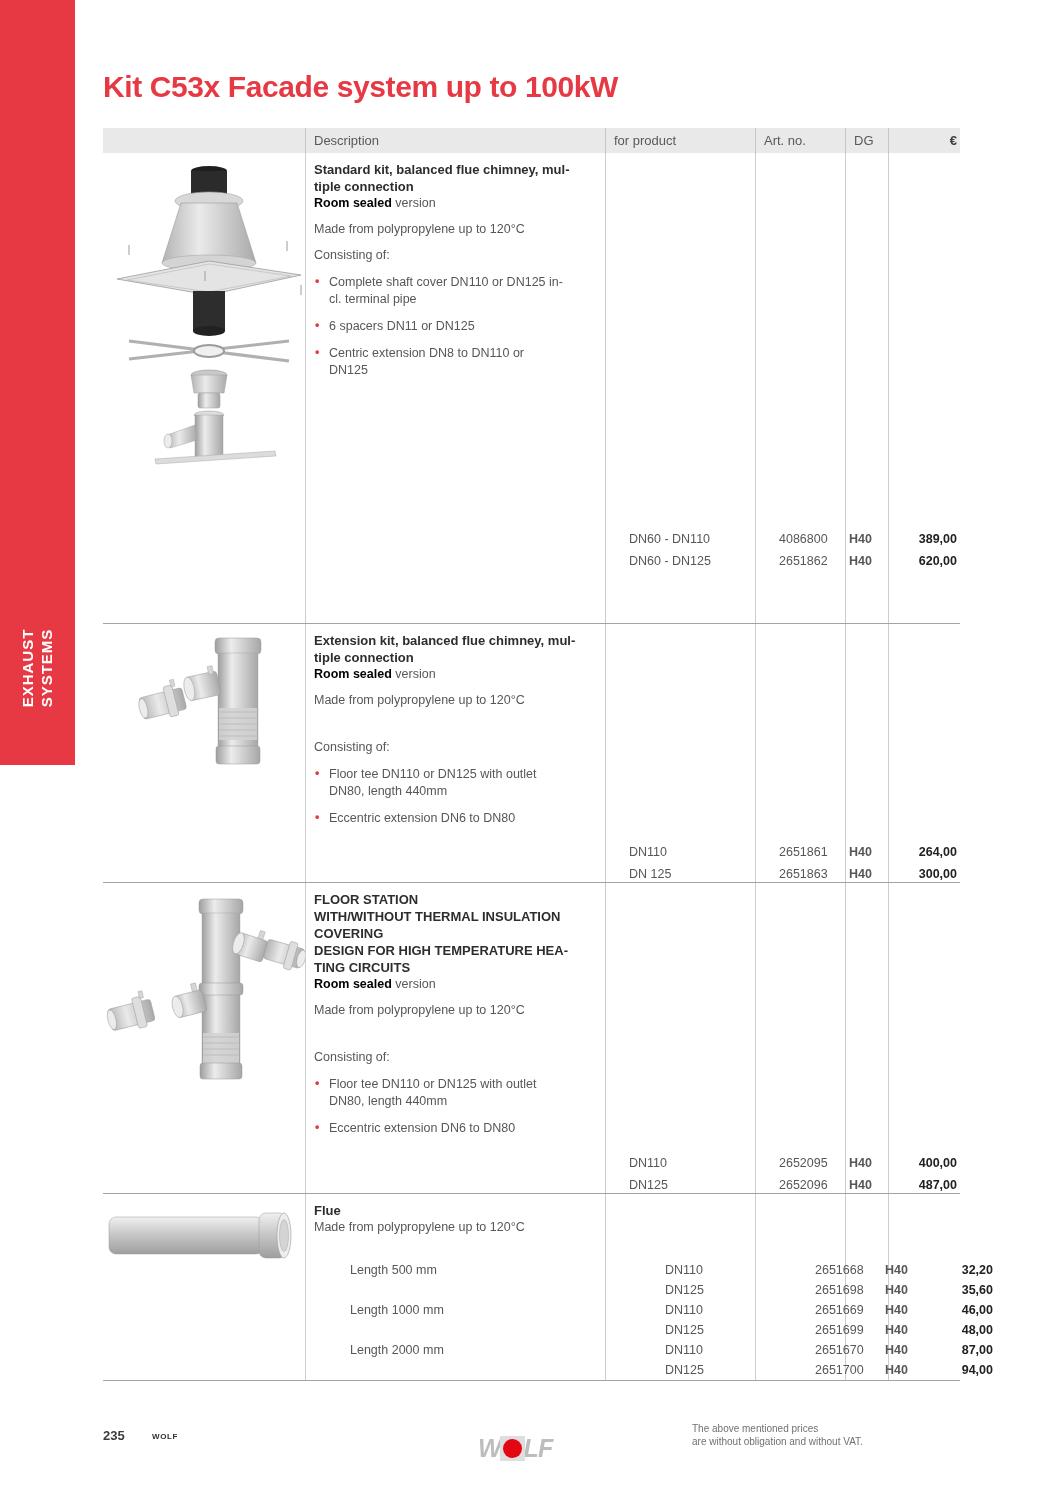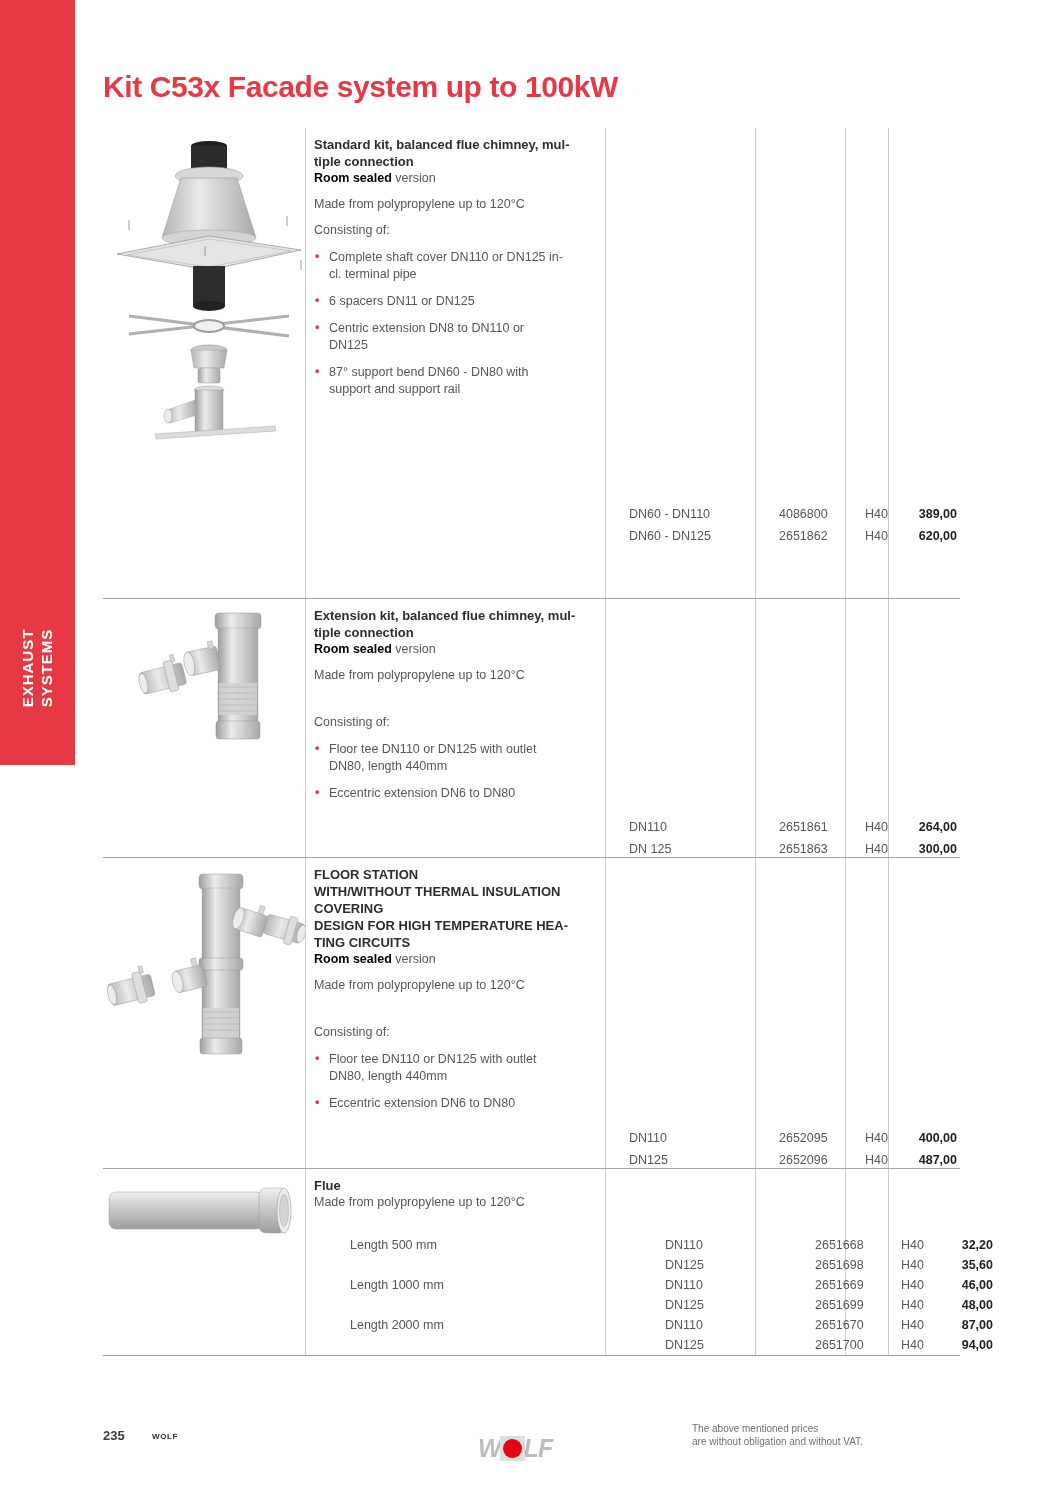--- a/index.html
+++ b/index.html
@@ -42,21 +42,21 @@
   .bullets li { position:relative; padding-left:15px; margin-top:10px; white-space:pre-line; }
   .bullets li::before { content:"\2022"; position:absolute; left:1px; top:-1px; color:#e63944; font-weight:bold; }
   .pipe-note { margin-top:32px; }
   .note { position:absolute; left:9px; right:6px; bottom:6px; font-size:11px; line-height:14px; color:#e63944; }
   .note .nb { font-weight:bold; }
 
   .db { position:absolute; left:502px; width:355px; font-size:12.5px; color:#565759; }
   .db .drow { display:grid; grid-template-columns:150px 90px 43px 72px; height:22px; line-height:22px; }
   .db4 { left:202px; width:655px;margin-left:36px; }
   .db4 .drow { grid-template-columns:300px 150px 90px 43px 72px; height:20px; line-height:20px; }
-  .c-prod,.c-art { padding-left:24px; } .c-dg { padding-left:20px; } .c-len { padding-left:9px; }
+  .c-prod,.c-art { padding-left:24px; } .c-dg { padding-left:4px;font-weight:bold; } .c-len { padding-left:9px; }
   .c-price { text-align:right; padding-right:3px; font-weight:bold; color:#202124; }
 
   
   .pagenum { position:absolute; left:103px; top:1428px; font-size:13px; font-weight:bold; color:#3b3c3e; }
   .brand { position:absolute; left:152px; top:1432px; font-size:8px; font-weight:bold;
            letter-spacing:.6px; color:#2f2f31; }
   .logo { position:absolute; left:478px; top:1434px; display:flex; align-items:center;
           font-style:italic; font-weight:bold; font-size:25px; color:#bdbdbd; letter-spacing:-1px; }
   .logo .lo { position:relative; width:25px; height:25px; background:#dedede;
               display:flex; align-items:center; justify-content:center; margin:0 -1px; }
@@ -91,20 +91,28 @@
 
   <div class="sidebar">
     <div class="side-label ml">EXHAUST
 SYSTEMS</div>
   </div>
 
   <h1 class="title">Kit C53x Facade system up to 100kW</h1>
 
   <div class="cat-table">
 
+    <div class="thead">
+      <div></div>
+      <div>Description</div>
+      <div>for product</div>
+      <div>Art. no.</div>
+      <div>DG</div>
+      <div class="th-euro">€</div>
+    </div>
 
     <div class="prow r1">
       <div class="vl vl1"></div>
         <div class="vl vl2"></div>
       <div class="vl vl3"></div>
         <div class="vl vl4"></div>
       <div class="vl vl5"></div>
 
       <div class="imgcell">
         <svg width="202" height="302" viewBox="0 0 202 302" style="position:absolute;left:2px;top:10px">
@@ -139,22 +147,20 @@
 tiple connection</div>
         <div><span class="b">Room sealed</span><span> version</span></div>
         <p class="p">Made from polypropylene up to 120°C</p>
         <p class="p">Consisting of:</p>
         <ul class="bullets">
           <li>Complete shaft cover DN110 or DN125 in-
 cl. terminal pipe</li>
           <li>6 spacers DN11 or DN125</li>
           <li>Centric extension DN8 to DN110 or
 DN125</li>
-          <li>87° support bend DN60 - DN80 with
-support and support rail</li>
         </ul>
       </div>
 
 
       <div class="db" style="top:375px">
         <div class="drow">
           <div class="c-prod">DN60 - DN110</div>
           <div class="c-art">4086800</div>
           <div class="c-dg">H40</div>
           <div class="c-price">389,00</div>

